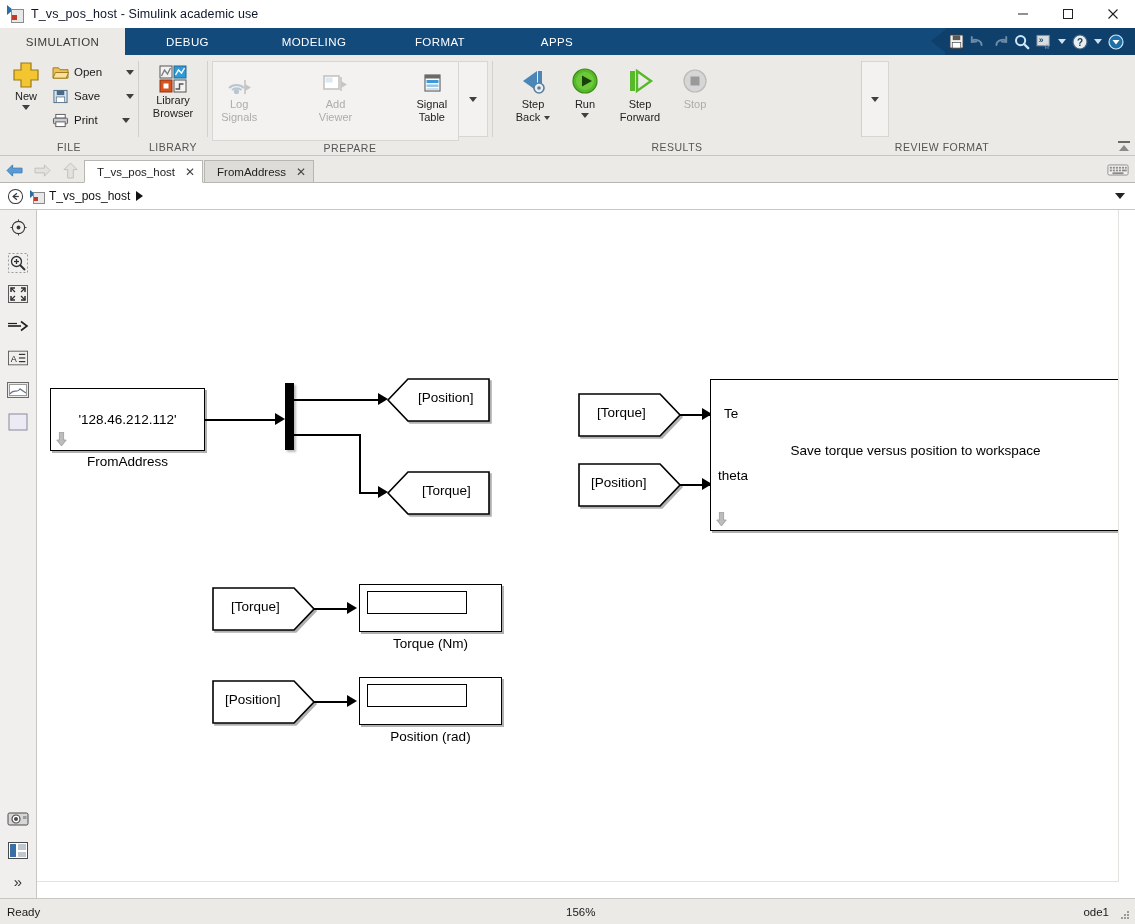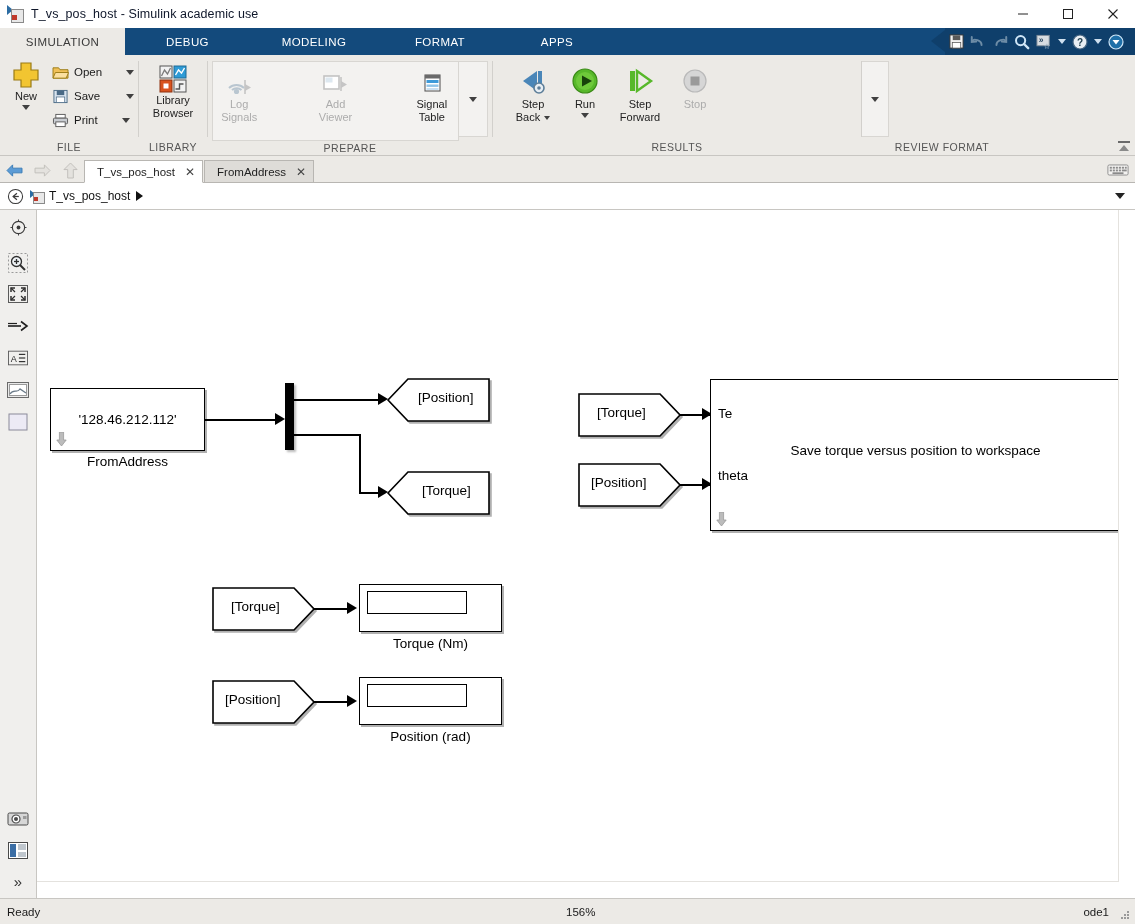--- a/index.html
+++ b/index.html
@@ -628,21 +628,21 @@
         <div class="tagblk" style="left:540px;top:252px;width:105px;height:46px;">
           <svg width="105" height="46" viewBox="0 0 105 46" style="display:block;overflow:visible">
             <path d="M2 2 L83 2 L103 23 L83 44 L2 44 Z" fill="#fff" stroke="#000" stroke-width="1.6" style="filter:drop-shadow(2px 2px 0 rgba(80,80,80,.45))"></path>
           </svg>
           <span class="tagtext" style="left:14px;top:13px;">[Position]</span>
         </div>
         <div class="wire" style="left:643px;top:274px;width:33px;height:1.6px;"></div>
         <div class="ahead" style="left:665px;top:268px;"></div>
 
         <div class="blk rectblk" style="left:673px;top:169px;width:411px;height:152px;align-items:flex-start;justify-content:flex-start;">
-          <span style="position:absolute;left:7px;top:26px;font-size:13.5px;">Te</span>
+          <span style="position:absolute;left:13px;top:26px;font-size:13.5px;">Te</span>
           <span style="position:absolute;left:7px;top:88px;font-size:13.5px;">theta</span>
           <span style="position:absolute;left:0;right:0;top:63px;text-align:center;font-size:13.5px;">Save torque versus position to workspace</span>
           <span class="subarrow">
             <svg width="11" height="15" viewBox="0 0 11 15">
                 <path d="M3.4 0 h4.2 v8 h2.6 L5.5 14 L0.8 8 h2.6 z" fill="#bcbcbc" stroke="#9a9a9a" stroke-width=".8"></path>
               </svg>
           </span>
         </div>
 
         <div class="tagblk" style="left:174px;top:376px;width:105px;height:46px;">

